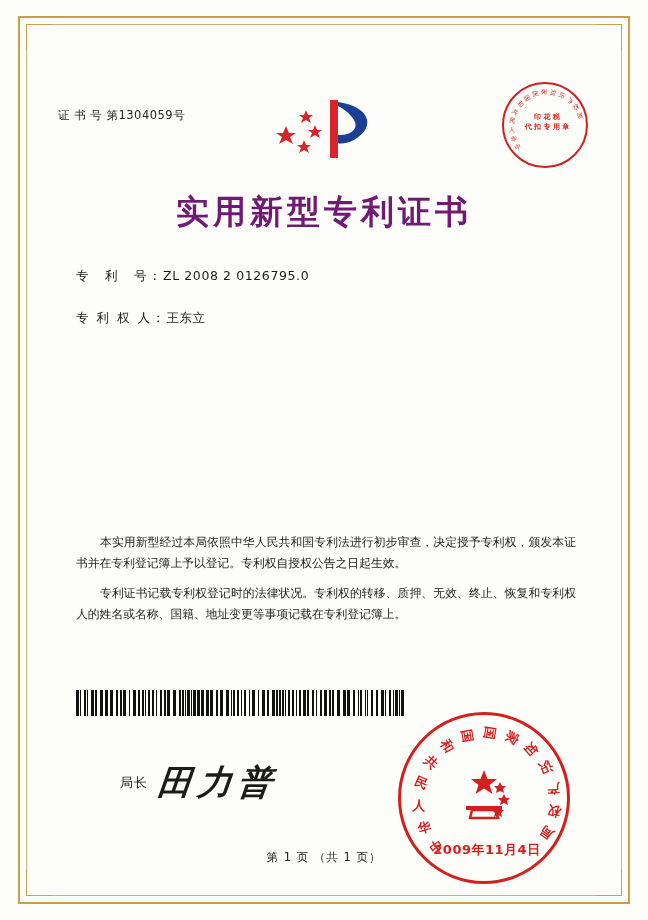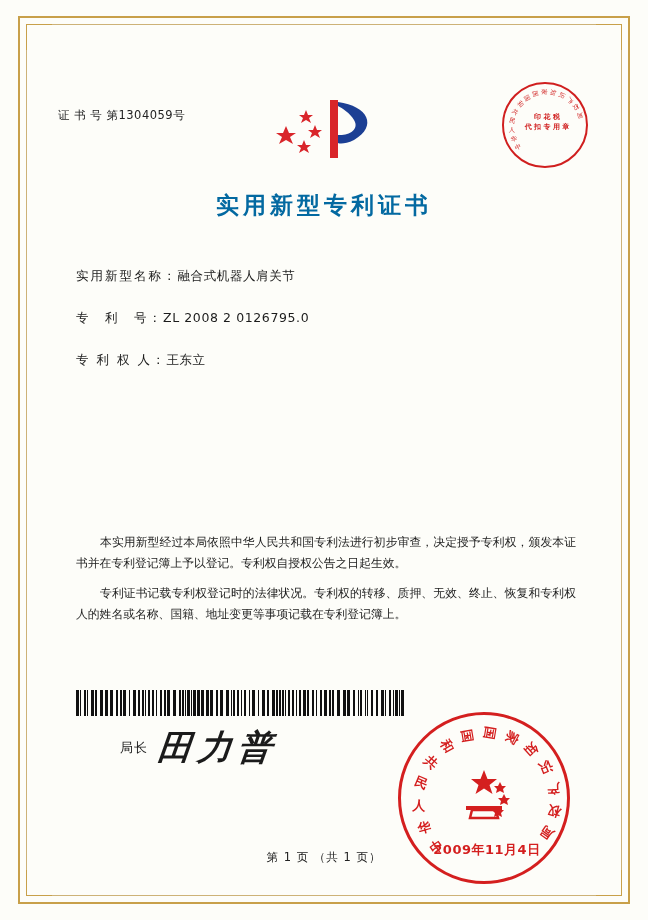--- a/index.html
+++ b/index.html
@@ -102,24 +102,24 @@
     line-height: 10px;
     font-weight: bold;
   }
 
   .title {
     position: absolute;
     left: 0; top: 150px;
     width: 568px;
     text-align: center;
     font-family: Liberation Sans, sans-serif;
-    font-size: 23px;
+    font-size: 33px;
     font-weight: bold;
     letter-spacing: 4px;
-    color: #0369a1;
+    color: #701a75;
   }
 
   .fields {
     position: absolute;
     left: 36px; top: 228px;
     width: 500px;
     font-size: 12.5px;
     color: #1c1c1c;
   }
   .field-row {
@@ -152,21 +152,21 @@
     align-items: stretch;
   }
   .barcode i {
     display: block;
     background: #111;
     height: 100%;
   }
 
   .signature-row {
     position: absolute;
-    left: 80px; top: 685px;
+    left: 80px; top: 720px;
     display: flex;
     align-items: center;
   }
   .sig-label {
     font-size: 13px;
     letter-spacing: 1px;
     margin-right: 10px;
   }
   .sig-script {
     font-family: "DejaVu Serif", "Liberation Serif", serif;
@@ -274,23 +274,20 @@
       </div>
       <div class="center-lines">
         <div>印 花 税</div>
         <div>代 扣 专 用 章</div>
       </div>
     </div>
 
     <div class="title">实用新型专利证书</div>
 
     <div class="fields">
-      <div class="field-row">
-        <span class="field-label">实用新型名称：</span><span class="field-value">融合式机器人肩关节</span>
-      </div>
       <div class="field-row">
         <span class="field-label">专　利　号：</span><span class="field-value">ZL 2008 2 0126795.0</span>
       </div>
       <div class="field-row">
         <span class="field-label">专 利 权 人：</span><span class="field-value">王东立</span>
       </div>
     </div>
 
     <div class="paragraphs">
       <p>本实用新型经过本局依照中华人民共和国专利法进行初步审查，决定授予专利权，颁发本证书并在专利登记簿上予以登记。专利权自授权公告之日起生效。</p>

